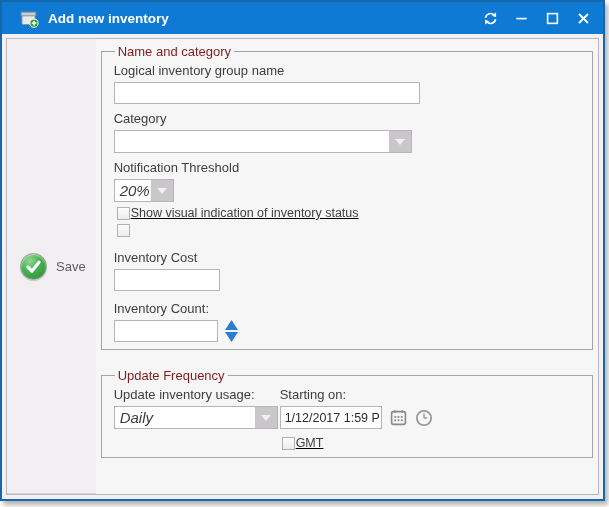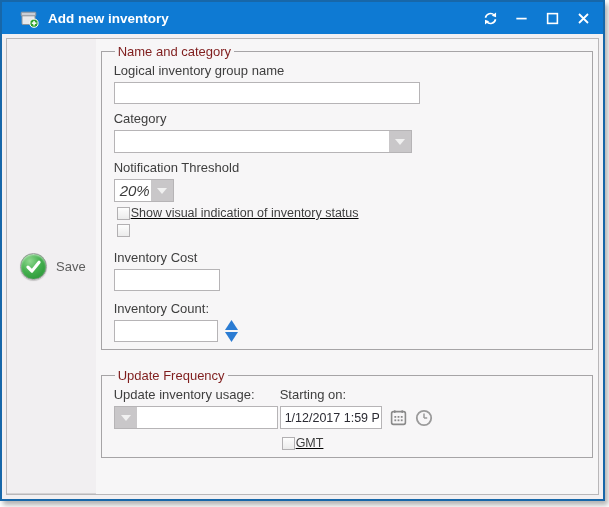--- a/index.html
+++ b/index.html
@@ -222,20 +222,21 @@
             </span>
           </div>
         </fieldset>
 
         <fieldset class="uf">
           <legend>Update Frequency</legend>
           <div class="uf-grid">
             <div class="uf-col1">
               <label class="field-label first">Update inventory usage:</label>
               <div class="dropdown dd-usage">
+                <span class="dd-value">Daily</span>
                 <span class="dd-arrow"></span>
               </div>
             </div>
             <div class="uf-col2">
               <label class="field-label first">Starting on:</label>
               <div class="date-row">
                 <input type="text" class="date-input" value="1/12/2017 1:59 PM" style="">
                 <span class="icon-btn">
                   <svg width="17" height="17" viewBox="0 0 17 17">
                     <rect x="1.6" y="2.6" width="13.8" height="12.8" rx="1.8" fill="none" stroke="#8a8a8a" stroke-width="1.6"></rect>

